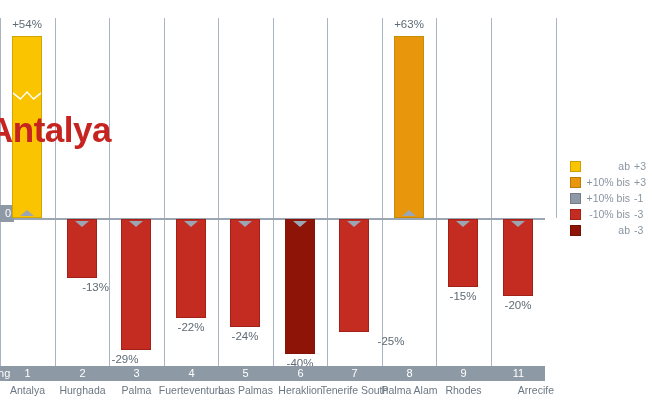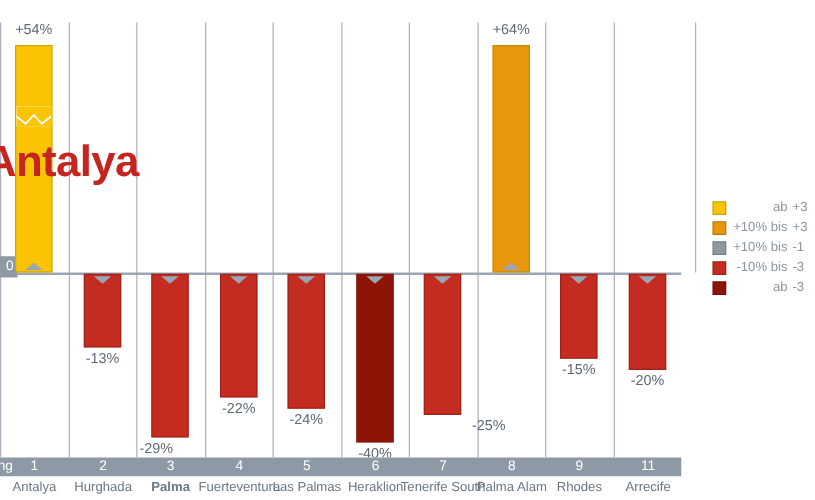--- a/index.html
+++ b/index.html
@@ -117,39 +117,39 @@
           <div class="bar-break" style="top: 48px;">
             <svg viewBox="0 0 30 16" preserveAspectRatio="none">
               <polygon points="0,0 30,0 30,7 22,13 15,6 8,13 0,7" fill="#fbc400"></polygon>
               <polygon points="0,9 8,15 15,8 22,15 30,9 30,16 0,16" fill="#fbc400"></polygon>
             </svg>
           </div>
         </div>
         <div class="bar-label pos" style="left: 0px; width: 54px; top: 18px;">+54%</div>
         <div class="tri up" style="left: 20px; top: 210px;"></div>
         <div class="bar down" style="left: 67px; width: 30px; background: rgb(196, 43, 33); top: 219px; height: 59px;"></div>
-        <div class="bar-label" style="left: 55px; width: 54px; top: 281px;">-13%</div>
+        <div class="bar-label" style="left: 55px; width: 54px; top: 281px; text-align: right;">-13%</div>
         <div class="tri down" style="left: 75px; top: 221px;"></div>
         <div class="bar down" style="left: 121px; width: 30px; background: rgb(196, 43, 33); top: 219px; height: 131px;"></div>
         <div class="bar-label" style="left: 98px; width: 54px; top: 353px;">-29%</div>
         <div class="tri down" style="left: 129px; top: 221px;"></div>
         <div class="bar down" style="left: 176px; width: 30px; background: rgb(196, 43, 33); top: 219px; height: 99px;"></div>
         <div class="bar-label" style="left: 164px; width: 54px; top: 321px;">-22%</div>
         <div class="tri down" style="left: 184px; top: 221px;"></div>
         <div class="bar down" style="left: 230px; width: 30px; background: rgb(196, 43, 33); top: 219px; height: 108px;"></div>
         <div class="bar-label" style="left: 218px; width: 54px; top: 330px;">-24%</div>
         <div class="tri down" style="left: 238px; top: 221px;"></div>
         <div class="bar down" style="left: 285px; width: 30px; background: rgb(142, 20, 8); top: 219px; height: 135px;"></div>
         <div class="bar-label" style="left: 273px; width: 54px; top: 357px;">-40%</div>
         <div class="tri down" style="left: 293px; top: 221px;"></div>
         <div class="bar down" style="left: 339px; width: 30px; background: rgb(196, 43, 33); top: 219px; height: 113px;"></div>
         <div class="bar-label" style="left: 327px; width: 54px; top: 335px; padding-left: 37px;">-25%</div>
         <div class="tri down" style="left: 347px; top: 221px;"></div>
         <div class="bar up" style="left: 394px; width: 30px; background: rgb(232, 150, 12); top: 36px; height: 182px;"></div>
-        <div class="bar-label pos" style="left: 382px; width: 54px; top: 18px;">+64%</div>
+        <div class="bar-label pos" style="left: 382px; width: 54px; top: 18px;">+63%</div>
         <div class="tri up" style="left: 402px; top: 210px;"></div>
         <div class="bar down" style="left: 448px; width: 30px; background: rgb(196, 43, 33); top: 219px; height: 68px;"></div>
         <div class="bar-label" style="left: 436px; width: 54px; top: 290px;">-15%</div>
         <div class="tri down" style="left: 456px; top: 221px;"></div>
         <div class="bar down" style="left: 503px; width: 30px; background: rgb(196, 43, 33); top: 219px; height: 77px;"></div>
         <div class="bar-label" style="left: 491px; width: 54px; top: 299px;">-20%</div>
         <div class="tri down" style="left: 511px; top: 221px;"></div>
       </div>
     <div class="hero-title">Antalya</div>
   </div>
@@ -165,28 +165,28 @@
         <div class="rank-cell" style="left: 273px; width: 55px;">6</div>
         <div class="rank-cell" style="left: 327px; width: 55px;">7</div>
         <div class="rank-cell" style="left: 382px; width: 55px;">8</div>
         <div class="rank-cell" style="left: 436px; width: 55px;">9</div>
         <div class="rank-cell" style="left: 491px; width: 55px;">11</div>
       </div>
   </div>
   <div id="cat-labels">
       <div class="cat-label" style="left: -8px; width: 71px;">Antalya</div>
       <div class="cat-label" style="left: 47px; width: 71px;">Hurghada</div>
-      <div class="cat-label" style="left: 101px; width: 71px; font-weight: bold;">Palma</div>
+      <div class="cat-label" style="left: 101px; width: 71px;">Palma</div>
       <div class="cat-label" style="left: 156px; width: 71px;">Fuerteventura</div>
       <div class="cat-label" style="left: 210px; width: 71px;">Las Palmas</div>
       <div class="cat-label" style="left: 265px; width: 71px;">Heraklion</div>
       <div class="cat-label" style="left: 319px; width: 71px;">Tenerife South</div>
       <div class="cat-label" style="left: 374px; width: 71px;">Palma Alam</div>
       <div class="cat-label" style="left: 428px; width: 71px;">Rhodes</div>
-      <div class="cat-label" style="left: 483px; width: 71px;">Arrecife</div>
+      <div class="cat-label" style="left: 483px; width: 71px; text-align: right;">Arrecife</div>
     </div>
 
   <div class="legend-divider"></div>
   <div class="legend">
     <div id="legend-rows">
         <div class="legend-row" style="top: 0px;">
           <span class="swatch" style="background: rgb(251, 196, 0);"></span>
           <span class="legend-txt" style="text-align: right; width: 46px;">ab</span>
           <span class="legend-val">+3</span>
         </div>

